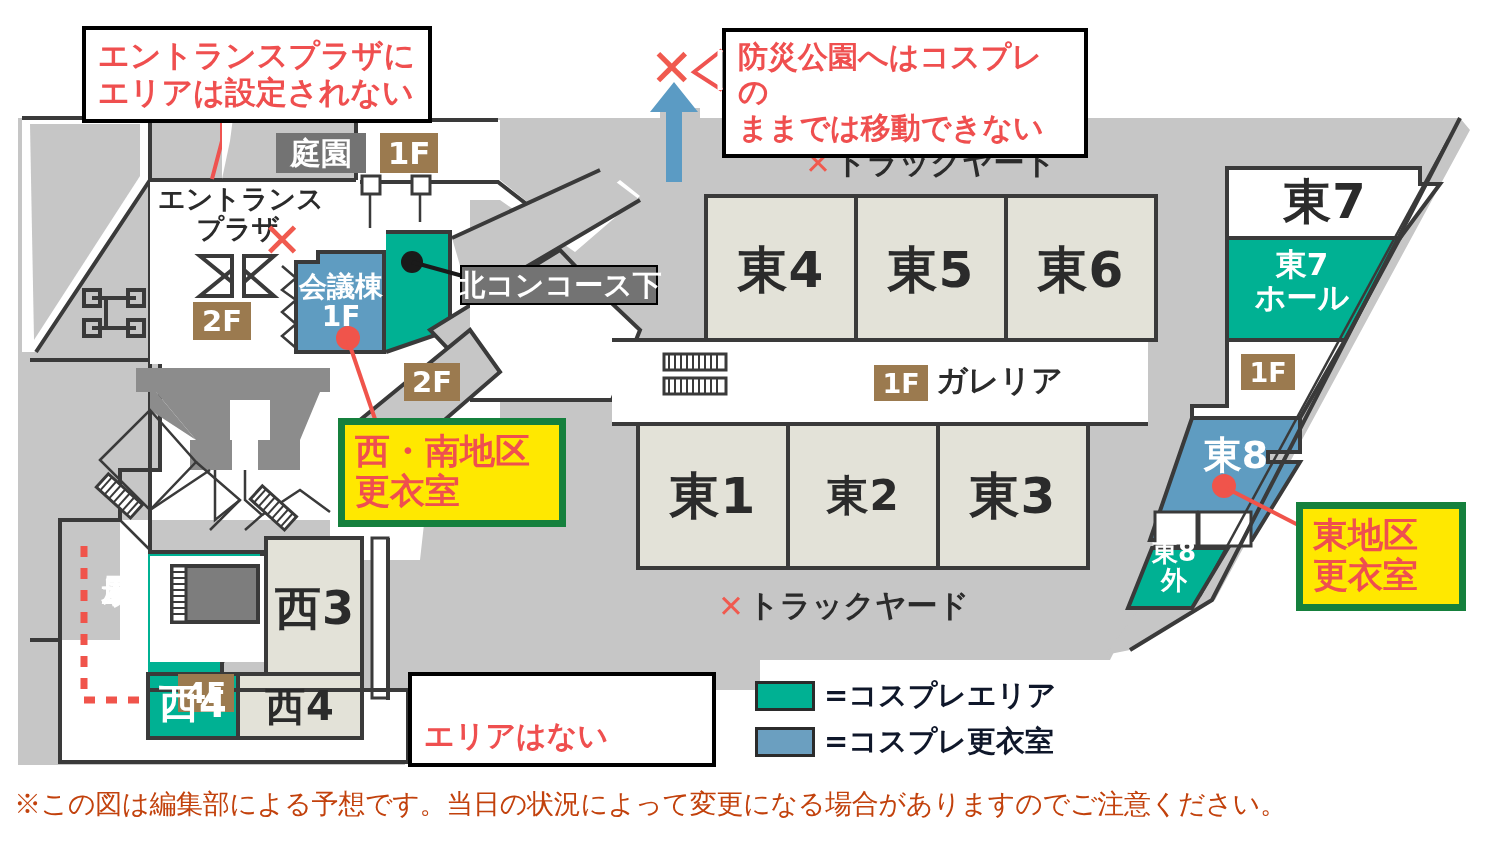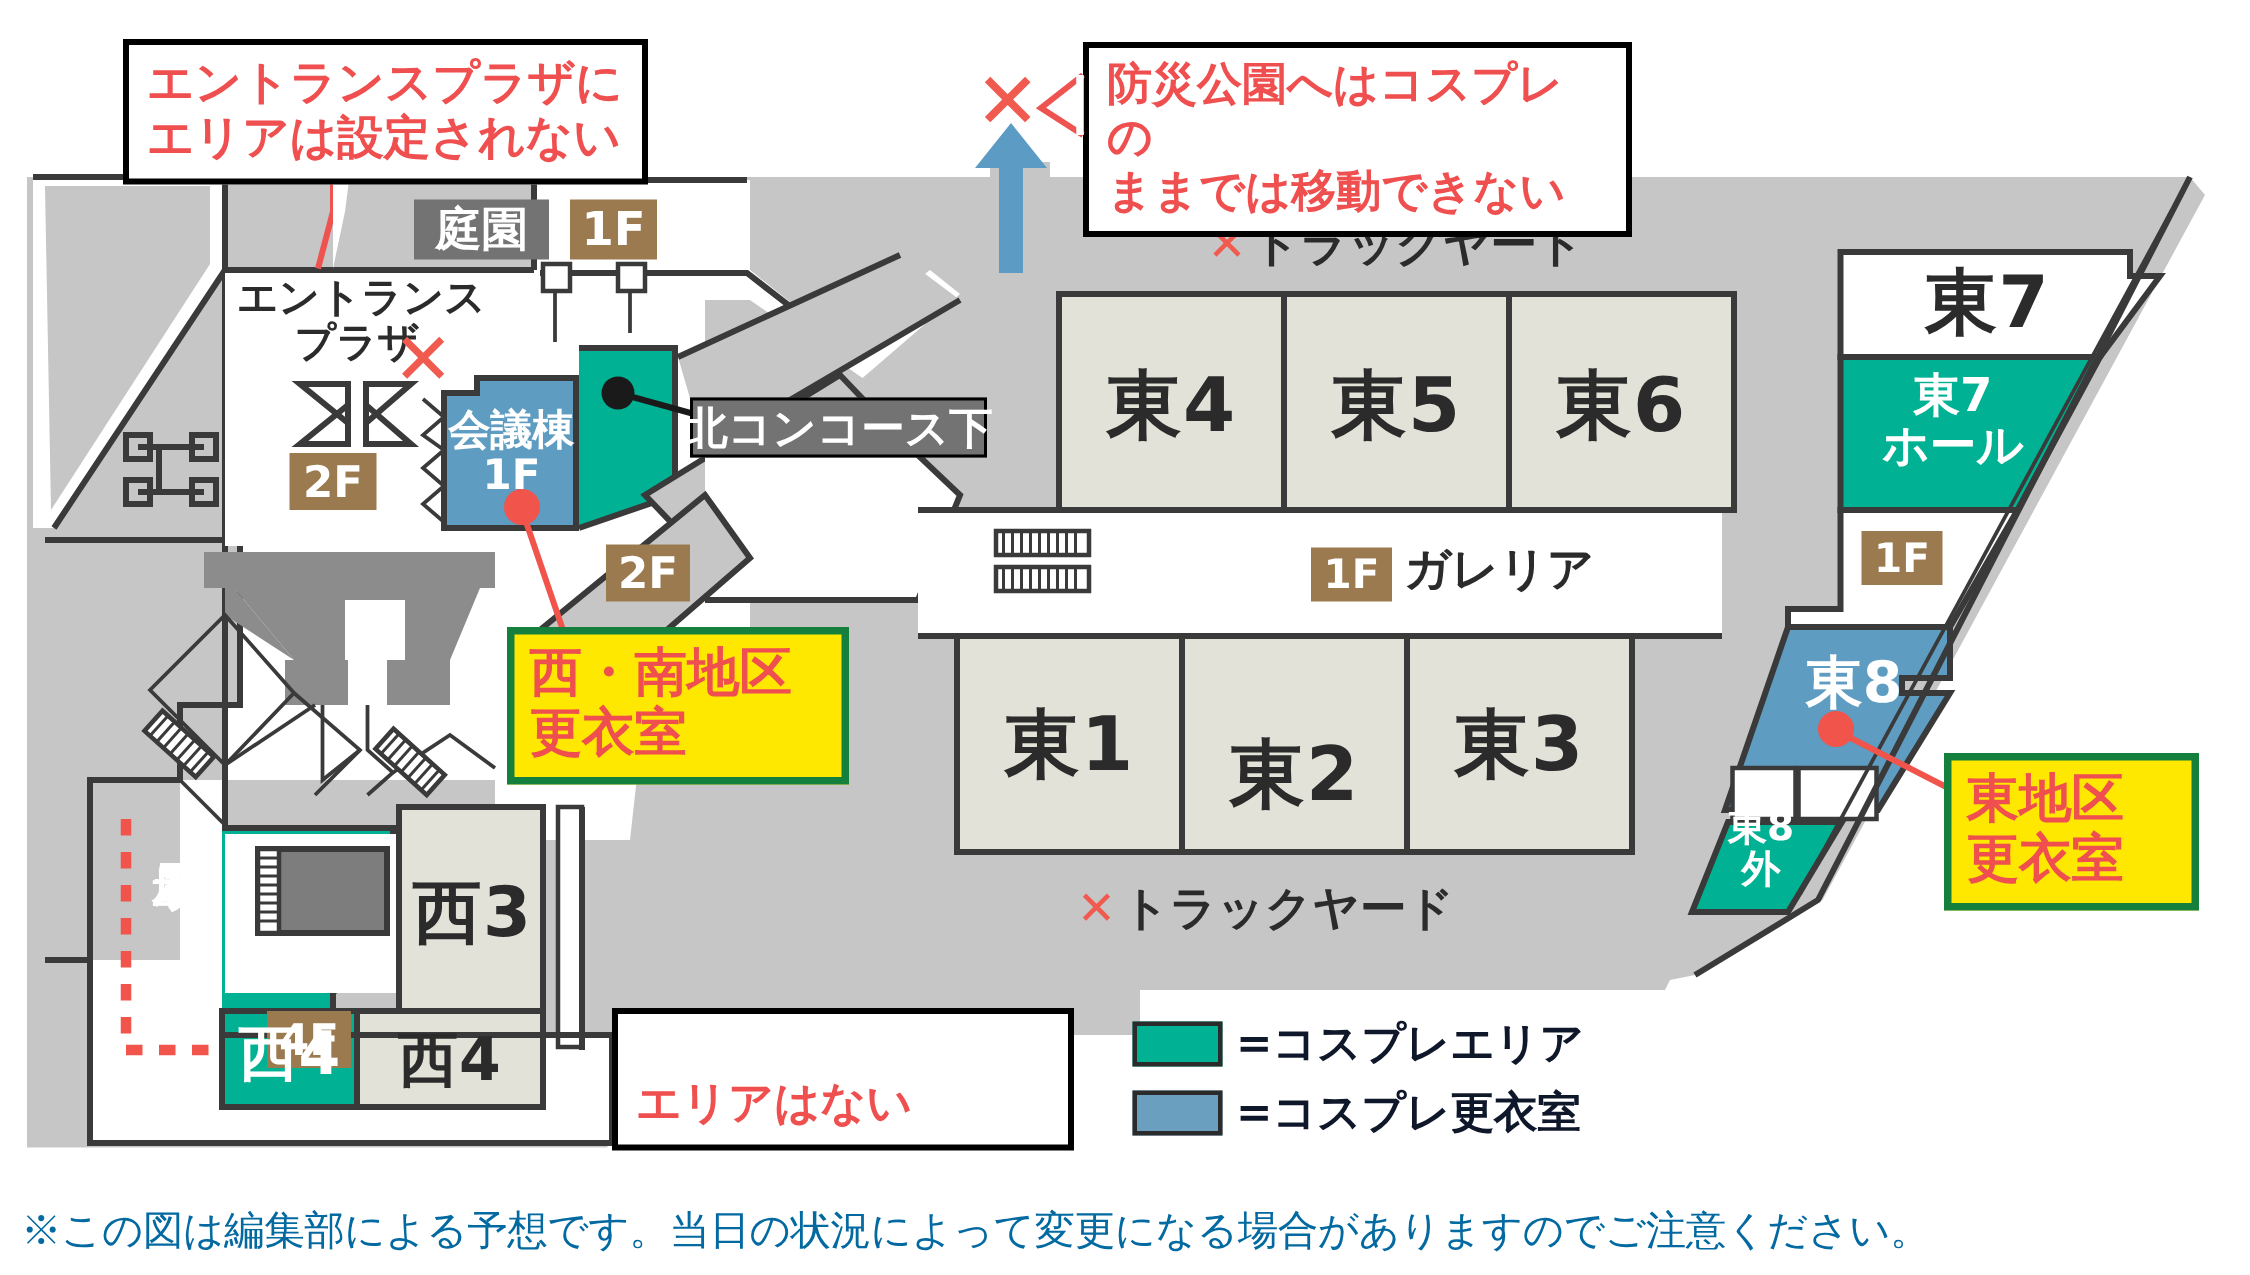--- a/index.html
+++ b/index.html
@@ -29,40 +29,40 @@
   .white-label{color:#ffffff;font-weight:bold;text-align:center;line-height:1.08;}
   .plain-label{color:#2b2b2b;font-weight:bold;line-height:1.12;white-space:nowrap;}
 
   
   .callout{
     background:#ffffff;border:4px solid #000000;
     color:#ef4f4f;font-weight:bold;line-height:1.18;
     padding:7px 12px 9px 12px;box-sizing:border-box;
   }
   .callout-yellow{
-    background:#ffe800;border:5px solid #15803d;
+    background:#ffe800;border:7px solid #15803d;
     color:#ef4f4f;font-weight:bold;line-height:1.15;
     padding:6px 10px 8px 10px;box-sizing:border-box;
   }
 
   .xmark{color:#f05a4f;font-weight:bold;line-height:1;}
   .tyard{display:flex;align-items:center;gap:4px;white-space:nowrap;}
   .tyard .tx{color:#f05a4f;font-weight:bold;}
   .tyard .tt{color:#2b2b2b;font-weight:bold;}
 
   
   #legend{left:755px;top:676px;}
   .legrow{display:flex;align-items:center;gap:9px;margin-bottom:6px;}
   .legswatch{width:60px;height:30px;border:3px solid #2b2b2b;box-sizing:border-box;}
   .legtext{font-weight:bold;color:#0f172a;font-size:29px;white-space:nowrap;}
 
   #caption{
     left:14px;top:786px;width:1470px;
     font-family:"DejaVu Serif","Liberation Serif",serif;
-    font-size:27px;color:#0369a1;white-space:nowrap;letter-spacing:-0.3px;margin-top:16px;
+    font-size:27px;color:#c2410c;white-space:nowrap;letter-spacing:-0.3px;
   }
 </style>
 </head>
 <body>
 
 <div id="stage">
 
   <svg class="mapsvg" viewBox="0 0 1500 850">
     <defs>
       <style>
@@ -328,21 +328,21 @@
   <div class="abs tyard" style="left:718px;top:585px;font-size:31px;">
     <span class="tx">✕</span>
     <span class="tt">トラックヤード</span>
   </div>
 
   <div class="abs hall-label" style="left:706px;top:230px;width:150px;height:80px;font-size:50px;">東4</div>
   <div class="abs hall-label" style="left:856px;top:230px;width:150px;height:80px;font-size:50px;">東5</div>
   <div class="abs hall-label" style="left:1006px;top:230px;width:150px;height:80px;font-size:50px;">東6</div>
 
   <div class="abs hall-label" style="left:638px;top:456px;width:150px;height:80px;font-size:50px;">東1</div>
-  <div class="abs hall-label" style="left:788px;top:476px;width:150px;height:80px;font-size:50px;">東2</div>
+  <div class="abs hall-label" style="left:788px;top:456px;width:150px;height:80px;font-size:42px;">東2</div>
   <div class="abs hall-label" style="left:938px;top:456px;width:150px;height:80px;font-size:50px;">東3</div>
 
   <div class="abs hall-label" style="left:1250px;top:172px;width:150px;height:60px;font-size:48px;">東7</div>
 
   <div class="abs white-label" style="left:1232px;top:248px;width:140px;font-size:31px;">
     <span>東7</span><br>
     <span>ホール</span>
   </div>
 
   <div class="abs chip chip-brown" style="left:1241px;top:354px;width:54px;height:36px;font-size:27px;">1F</div>

